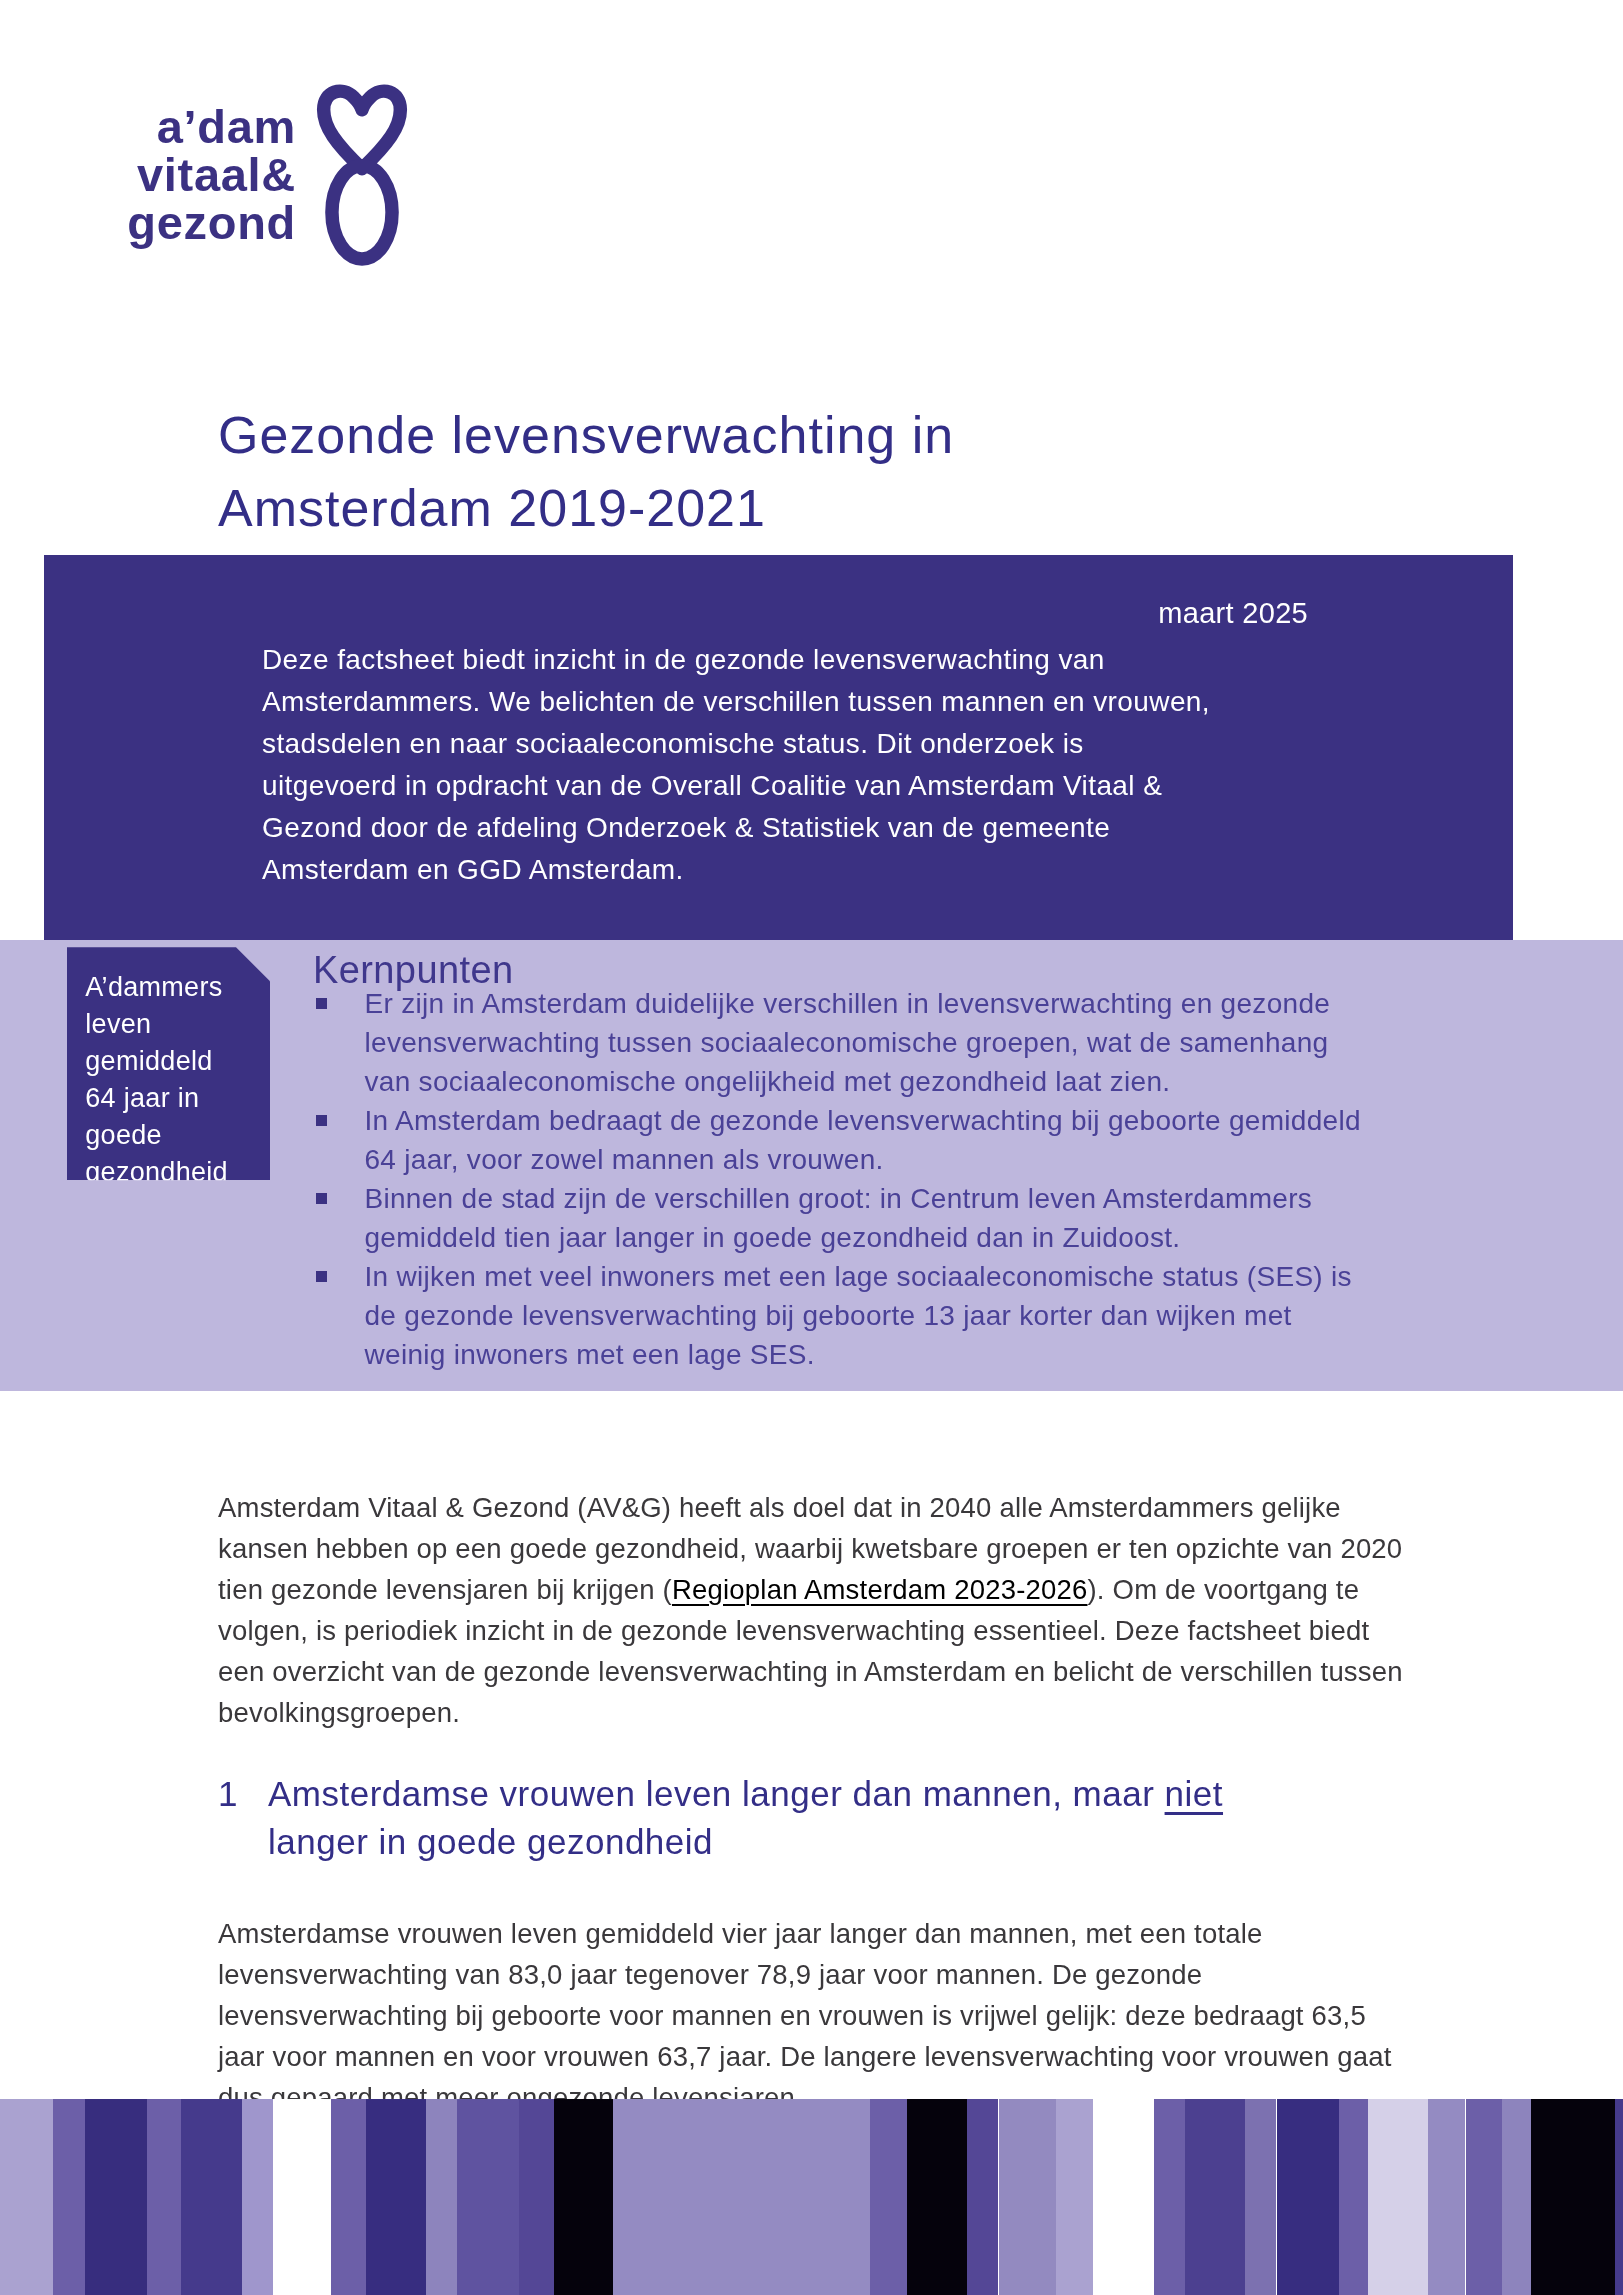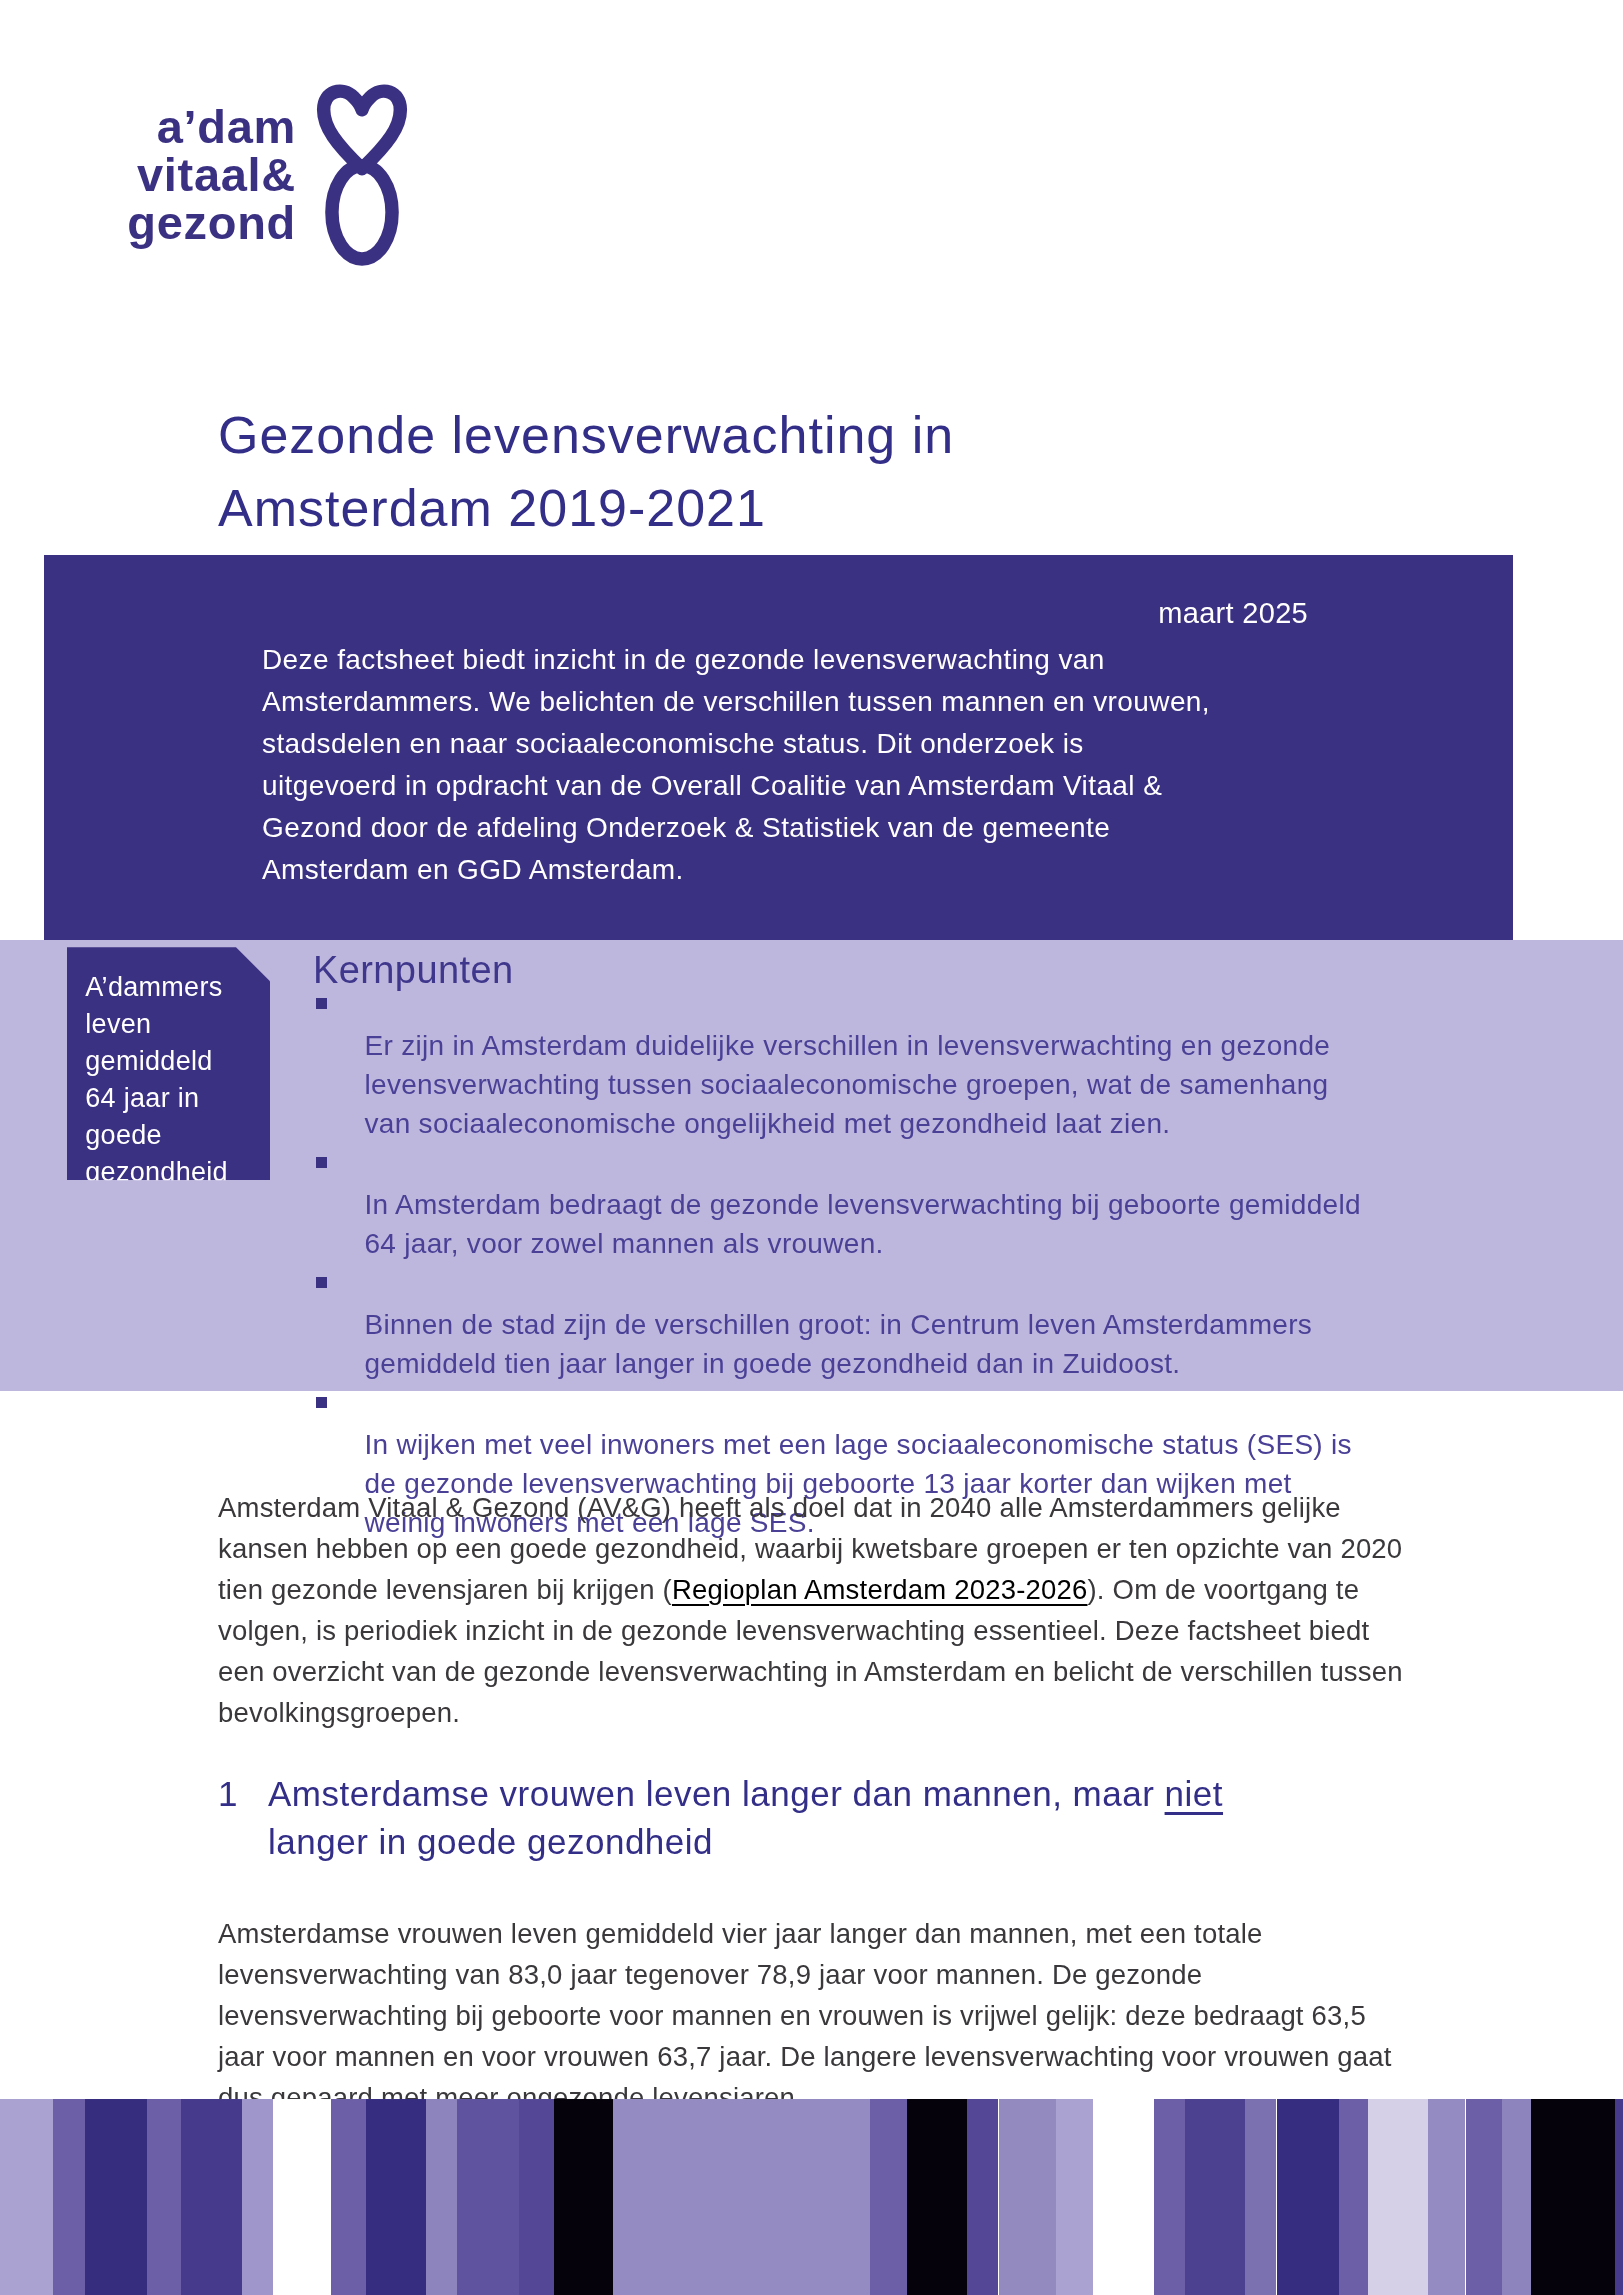--- a/index.html
+++ b/index.html
@@ -64,21 +64,21 @@
   }
   .bullets{
     position:absolute;left:316px;top:44px;width:1047px;
     color:#4a4197;font-size:28px;line-height:39px;letter-spacing:0.3px;
   }
   .bullet{display:flex;align-items:flex-start;}
   .bullet-square{
     flex:0 0 auto;width:10.5px;height:10.5px;background:#3b3182;
     margin-top:14.4px;
   }
-  .bullet-text{margin-left:38px;margin-top:42px;}
+  .bullet-text{margin-left:38px;}
 
   
   .para{
     position:absolute;left:218px;width:1201px;
     color:#3a383b;font-size:27.5px;line-height:41px;letter-spacing:0.2px;
   }
   .para-1{top:1459px;}
   .para-2{top:1885px;}
   .doc-link{
     color:#000000;text-decoration:underline;

